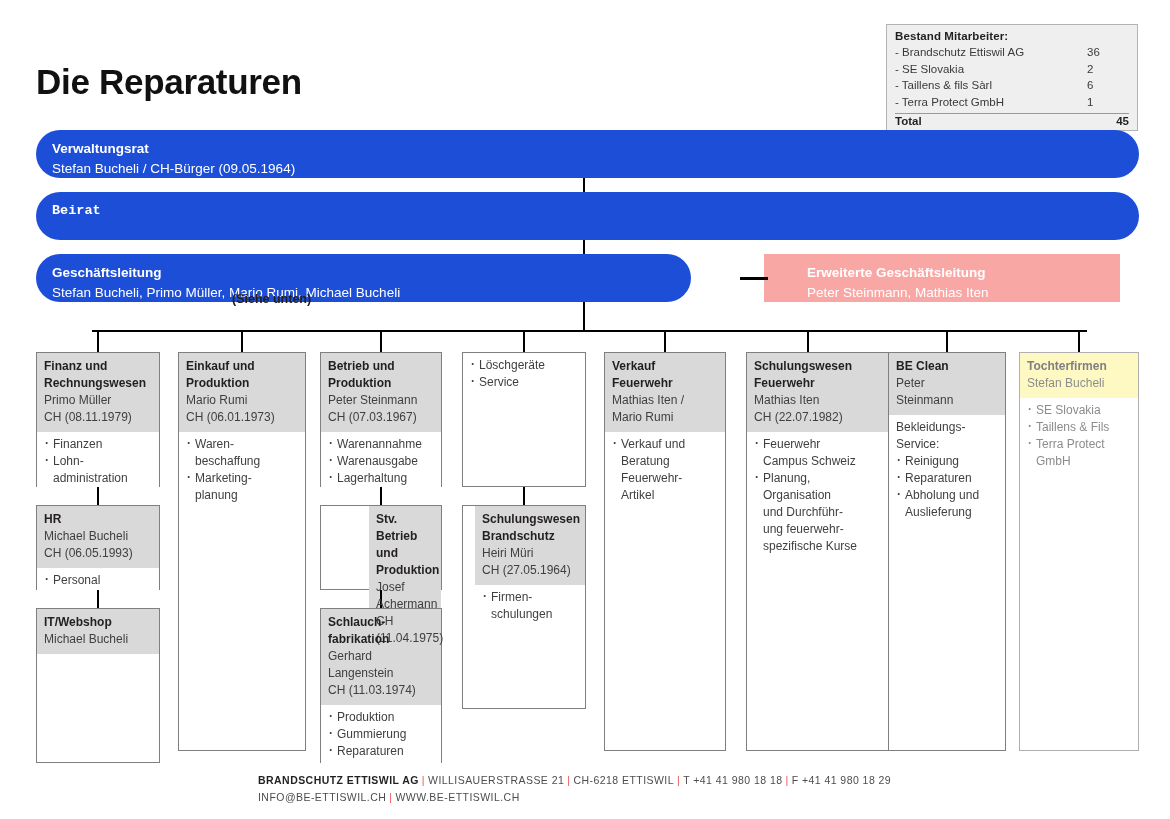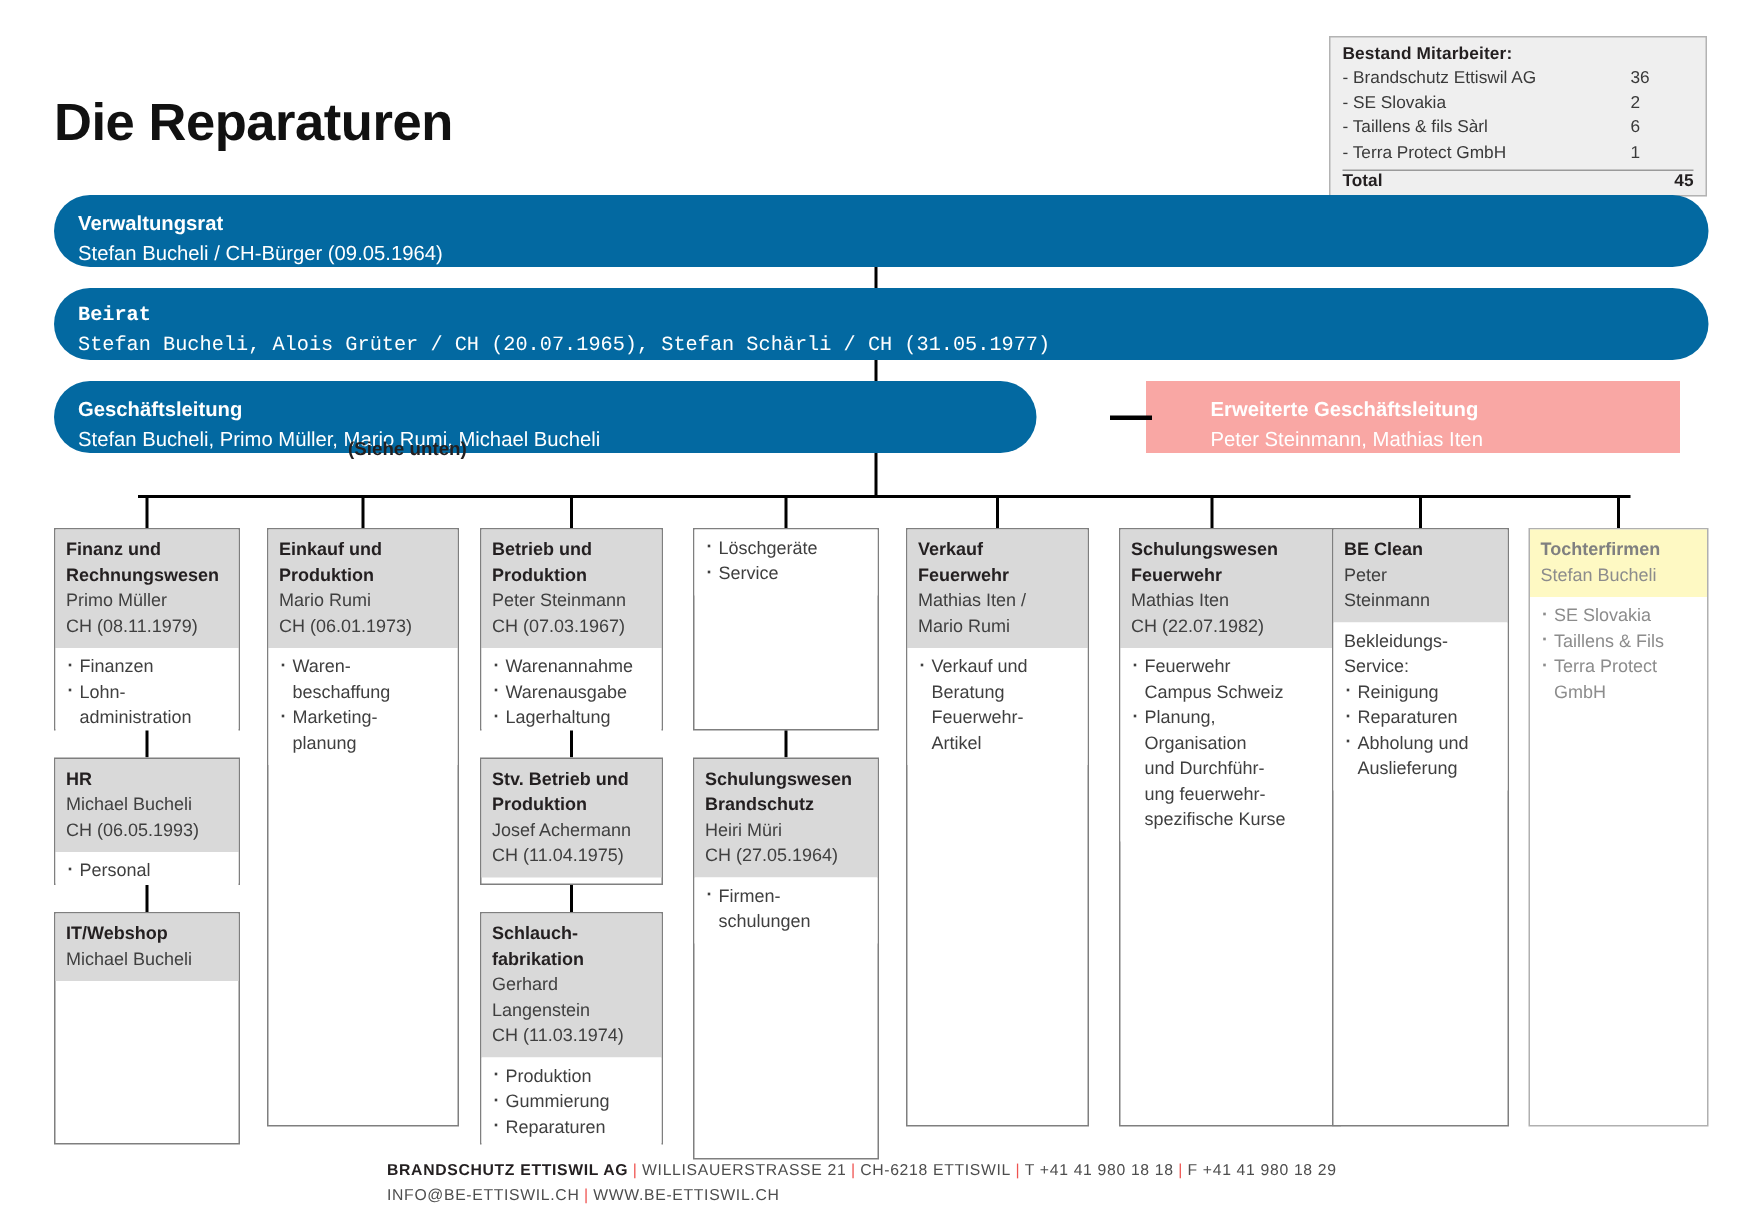--- a/index.html
+++ b/index.html
@@ -71,21 +71,21 @@
   
   .bar {
     position: absolute;
     box-sizing: border-box;
     color: #ffffff;
     padding: 9px 12px 8px 16px;
     line-height: 1.45;
   }
   .bar .bar-title { font-weight: bold; font-size: 13.5px; }
   .bar .bar-sub { font-size: 13.5px; }
-  .bar-red  { background: #0369a1; border-radius: 24px; }
+  .bar-red  { background: #1d4ed8; border-radius: 24px; }
   .bar-pink { background: #f9a7a4; }
 
   #bar-verwaltungsrat { left: 36px; top: 130px; width: 1103px; height: 48px; }
   #bar-beirat         { left: 36px; top: 192px; width: 1103px; height: 48px; font-family: Liberation Mono, monospace; }
   #bar-gl             { left: 36px; top: 254px; width: 655px; height: 48px; }
   #bar-egl            { left: 764px; top: 254px; width: 356px; height: 48px; padding-left: 43px; }
 
   .siehe-unten {
     position: absolute;
     left: 232px;
@@ -217,21 +217,20 @@
 
   <div class="page-title">Die Reparaturen</div>
 
   <div class="bar bar-red" id="bar-verwaltungsrat">
     <div class="bar-title">Verwaltungsrat</div>
     <div class="bar-sub">Stefan Bucheli / CH-Bürger (09.05.1964)</div>
   </div>
 
   <div class="bar bar-red" id="bar-beirat">
     <div class="bar-title">Beirat</div>
-    <div class="bar-sub">Stefan Bucheli, Alois Grüter / CH (20.07.1965), Stefan Schärli / CH (31.05.1977)</div>
   </div>
 
   <div class="bar bar-red" id="bar-gl">
     <div class="bar-title">Geschäftsleitung</div>
     <div class="bar-sub">Stefan Bucheli, Primo Müller, Mario Rumi, Michael Bucheli</div>
   </div>
   <div class="siehe-unten">(Siehe unten)</div>
 
   <div class="bar bar-pink" id="bar-egl">
     <div class="bar-title">Erweiterte Geschäftsleitung</div>
@@ -299,21 +298,21 @@
             <div class="person">Peter Steinmann</div>
             <div class="dob">CH (07.03.1967)</div>
           </div>
           <div class="card-body">
             <div class="bullet">Warenannahme</div>
             <div class="bullet">Warenausgabe</div>
             <div class="bullet">Lagerhaltung</div>
           </div>
         </div>
         <div class="sub-connector" style="height: 18px;"></div>
-        <div class="card" style="height: 85px;">
+        <div class="card" style="height: 85px; padding-left: 48px;">
           <div class="card-head">
             <div class="role">Stv. Betrieb und Produktion</div>
             <div class="person">Josef Achermann</div>
             <div class="dob">CH (11.04.1975)</div>
           </div>
         </div>
         <div class="sub-connector" style="height: 18px;"></div>
         <div class="card" style="height: 155px;">
           <div class="card-head">
             <div class="role">Schlauch-<br>fabrikation</div>
@@ -329,21 +328,21 @@
       </div>
       <div class="col-drop" style="left: 523px;"></div>
       <div class="col" style="left: 462px; width: 124px;">
         <div class="card" style="height: 135px;">
           <div class="card-body">
             <div class="bullet">Löschgeräte</div>
             <div class="bullet">Service</div>
           </div>
         </div>
         <div class="sub-connector" style="height: 18px;"></div>
-        <div class="card" style="height: 268px;">
+        <div class="card" style="height: 204px; padding-left: 12px;">
           <div class="card-head">
             <div class="role">Schulungswesen Brandschutz</div>
             <div class="person">Heiri Müri</div>
             <div class="dob">CH (27.05.1964)</div>
           </div>
           <div class="card-body">
             <div class="bullet">Firmen-<br>schulungen</div>
           </div>
         </div>
       </div>

